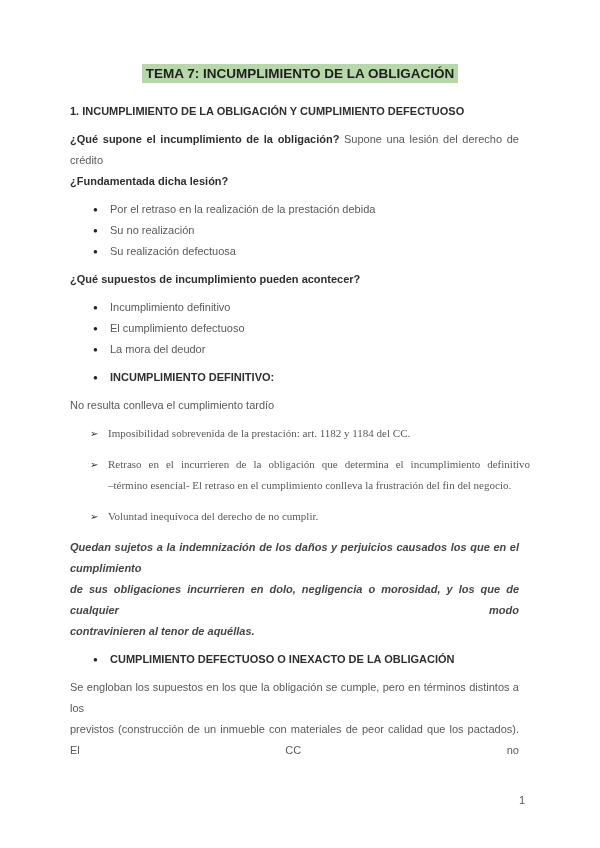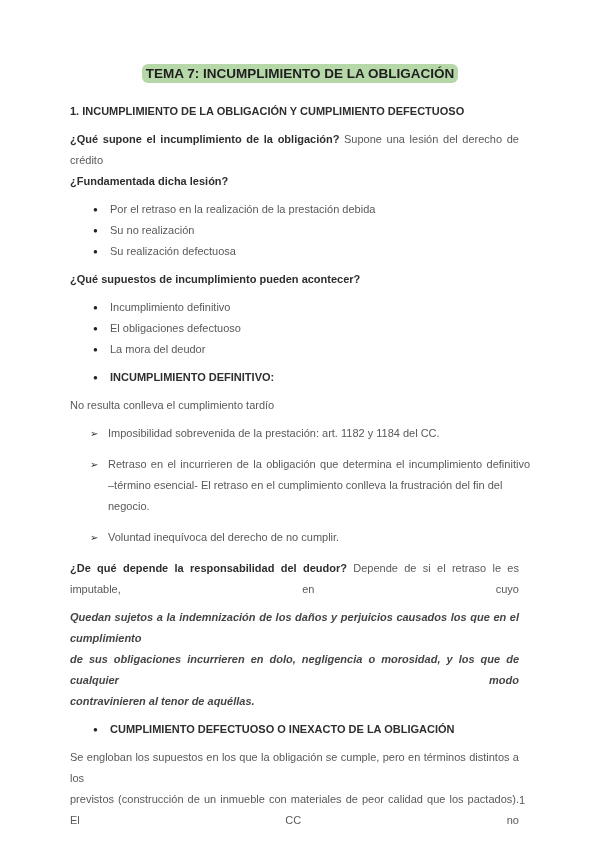--- a/index.html
+++ b/index.html
@@ -21,21 +21,20 @@
     text-align: center;
     margin: 0 0 16px 0;
     font-size: 13.5px;
     line-height: 23px;
   }
   .doc-title .hl {
     background: #b6d7a8;
     color: #1e1e1e;
     font-weight: bold;
     padding: 2px 4px;
-    border-radius: 6px;
   }
   .b { font-weight: bold; color: #2e2e2e; }
   .h {
     font-weight: bold;
     color: #2e2e2e;
     margin: 0 0 7px 0;
   }
   .para { margin: 0 11px 7px 0; }
   .jfull { text-align: justify; text-align-last: justify; }
   .list { margin: 0 0 7px 0; }
@@ -48,21 +47,21 @@
   }
   .li-text { flex: 1; }
   .li-head { font-weight: bold; color: #2e2e2e; }
   .ai { display: flex; padding-left: 20px; margin: 0 0 10px 0; }
   .arrow {
     flex: 0 0 18px;
     font-size: 10px;
     line-height: 21px;
     color: #2f2f2f;
   }
-  .ai-text { flex: 1; }
+  .ai-text { flex: 1; font-family: Liberation Serif, serif; }
   .quote {
     font-style: italic;
     font-weight: bold;
     color: #454545;
   }
   .pagenum {
     position: absolute;
     right: 75px;
     top: 790px;
     color: #555555;
@@ -105,21 +104,21 @@
 
   <div class="h">¿Qué supuestos de incumplimiento pueden acontecer?</div>
 
   <div class="list">
     <div class="li">
       <span class="dot">●</span>
       <span class="li-text">Incumplimiento definitivo</span>
     </div>
     <div class="li">
       <span class="dot">●</span>
-      <span class="li-text">El obligaciones defectuoso</span>
+      <span class="li-text">El cumplimiento defectuoso</span>
     </div>
     <div class="li">
       <span class="dot">●</span>
       <span class="li-text">La mora del deudor</span>
     </div>
   </div>
 
   <div class="list">
     <div class="li">
       <span class="dot">●</span>
@@ -141,23 +140,20 @@
         <div>–término esencial- El retraso en el cumplimiento conlleva la frustración del fin del negocio.</div>
       </span>
     </div>
     <div class="ai">
       <span class="arrow">➢</span>
       <span class="ai-text">Voluntad inequívoca del derecho de no cumplir.</span>
     </div>
   </div>
 
   <div class="para">
-    <div class="jfull">
-      <span class="b">¿De qué depende la responsabilidad del deudor?</span><span> Depende de si el retraso le es imputable, en cuyo</span>
-    </div>
   </div>
 
 
   <div class="para quote">
     <div class="jfull">Quedan sujetos a la indemnización de los daños y perjuicios causados los que en el cumplimiento</div>
     <div class="jfull">de sus obligaciones incurrieren en dolo, negligencia o morosidad, y los que de cualquier modo</div>
     <div>contravinieren al tenor de aquéllas.</div>
   </div>
 
   <div class="list">

